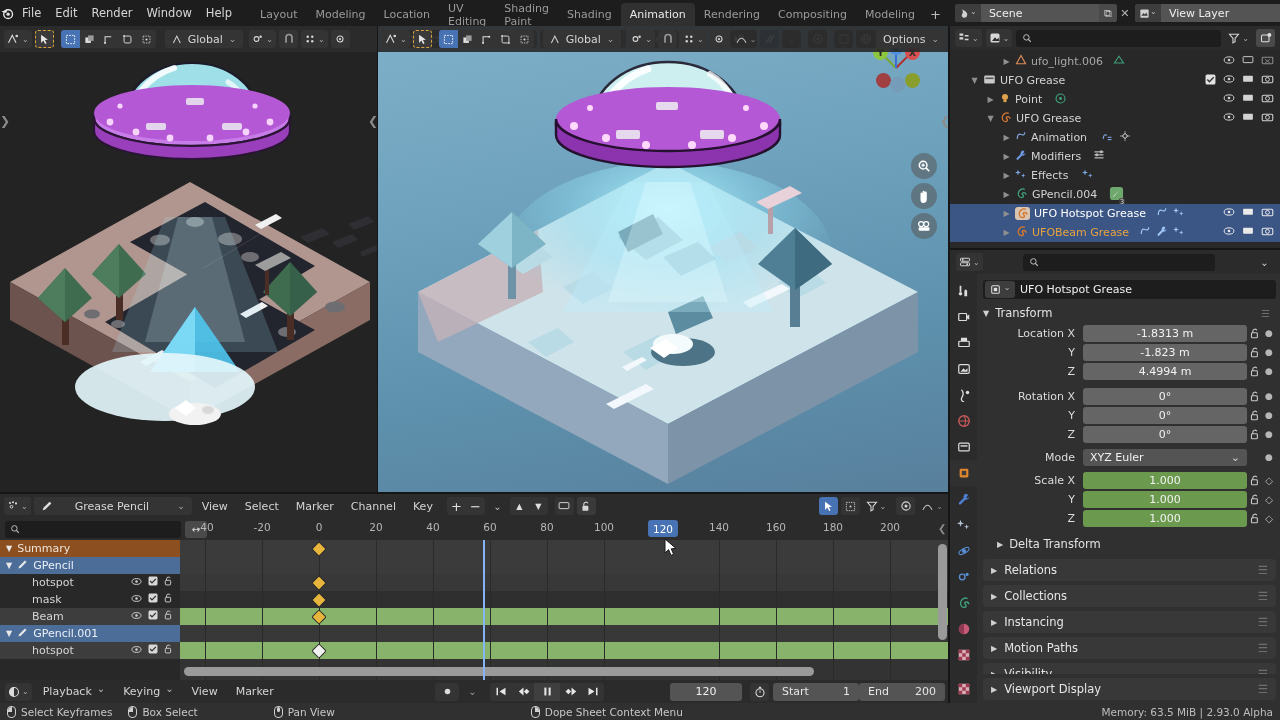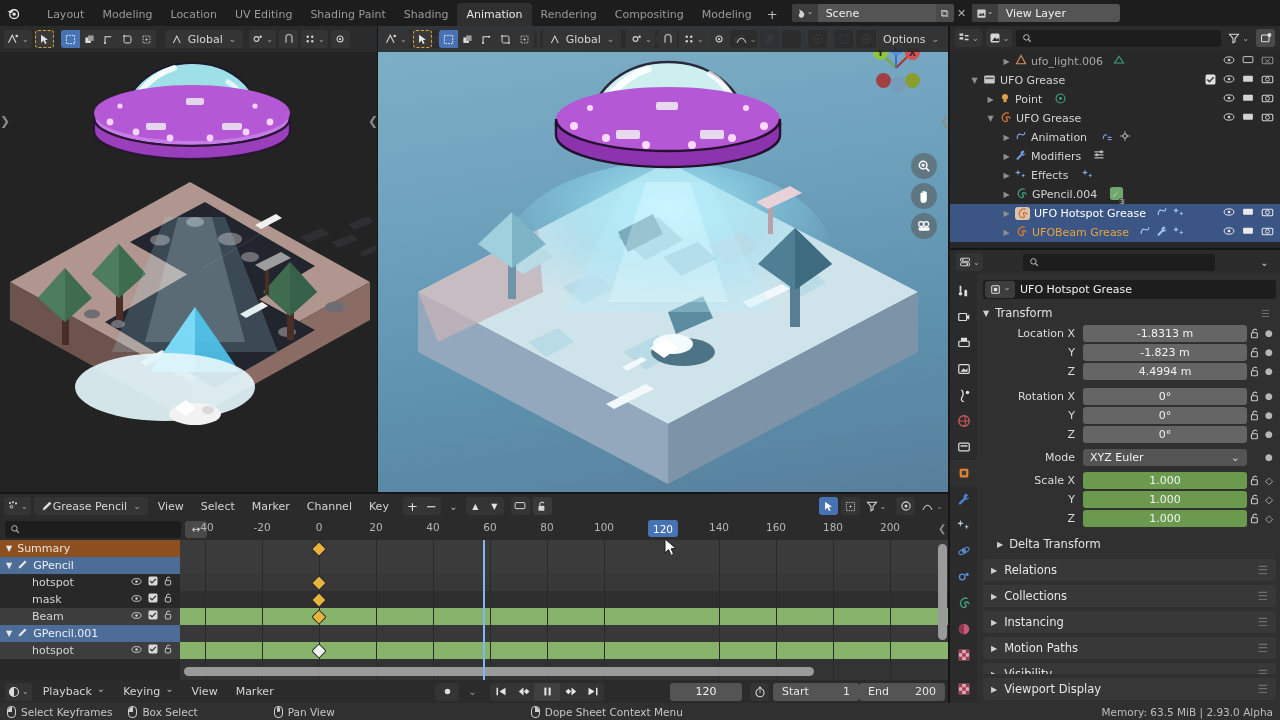--- a/index.html
+++ b/index.html
@@ -207,20 +207,27 @@
 <div id="app">
 
   <div id="topbar">
     <div id="blender-logo">
       <svg viewBox="0 0 24 24">
           <circle cx="13" cy="13" r="7" fill="none" stroke="#e8e8e8" stroke-width="2.2"></circle>
           <path d="M2 9 L12 5 L10 11 Z" fill="#e8e8e8"></path>
           <circle cx="13" cy="13" r="2.6" fill="#e8e8e8"></circle>
         </svg>
     </div>
+    <div class="topmenu">
+      <div class="menu-item">File</div>
+      <div class="menu-item">Edit</div>
+      <div class="menu-item">Render</div>
+      <div class="menu-item">Window</div>
+      <div class="menu-item">Help</div>
+    </div>
     <div class="wstabs">
       <div class="wstab">Layout</div>
       <div class="wstab">Modeling</div>
       <div class="wstab">Location</div>
       <div class="wstab">UV Editing</div>
       <div class="wstab">Shading Paint</div>
       <div class="wstab">Shading</div>
       <div class="wstab active">Animation</div>
       <div class="wstab">Rendering</div>
       <div class="wstab">Compositing</div>
@@ -1368,21 +1375,21 @@
     <div id="dope-head">
       <div class="sm-btn">
         <svg width="12" height="12" viewBox="0 0 16 16">
             <circle cx="4" cy="4" r="1.4" fill="#d6d6d6"></circle>
             <circle cx="8" cy="3" r="1.4" fill="#d6d6d6"></circle>
             <circle cx="12" cy="4.5" r="1.4" fill="#d6d6d6"></circle>
             <circle cx="6" cy="9" r="1.8" fill="none" stroke="#d6d6d6" stroke-width="1.3"></circle>
           </svg>
         <span style="font-size:8px;color:#aaa;margin-left:2px">⌄</span>
       </div>
-      <div class="btn" style="background:#343434;gap:0">
+      <div class="btn" style="background:#343434;gap:22px">
         <svg width="12" height="12" viewBox="0 0 16 16">
             <path d="M11.5 2.2l2.3 2.3L5.6 12.7 2.2 13.8l1.1-3.4z" fill="#e0e0e0"></path>
           </svg>
         <span>Grease Pencil</span>
         <span style="font-size:9px;color:#aaa;margin-left:6px">⌄</span>
       </div>
       <div class="hdr-menu">View</div>
       <div class="hdr-menu">Select</div>
       <div class="hdr-menu">Marker</div>
       <div class="hdr-menu">Channel</div>

